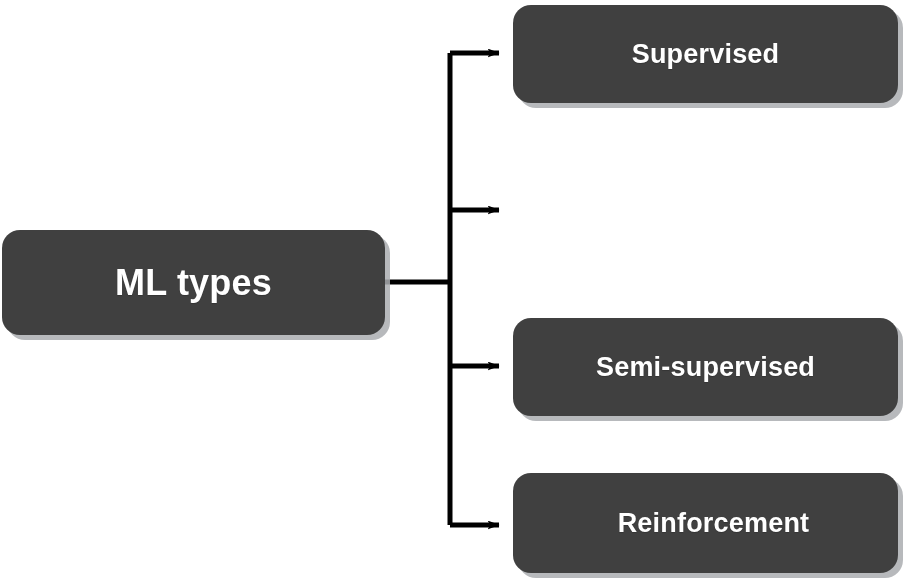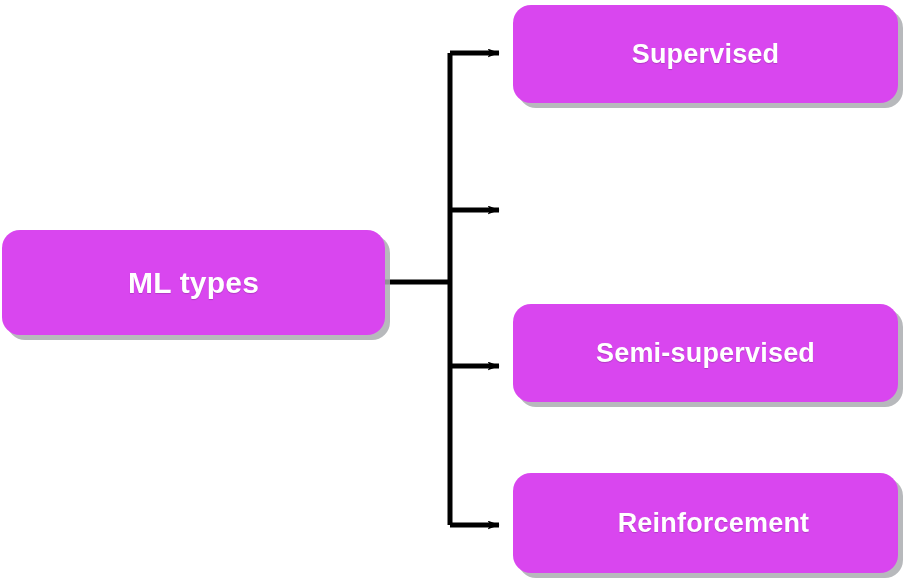--- a/index.html
+++ b/index.html
@@ -21,21 +21,21 @@
     position: absolute;
     left: 0;
     top: 0;
     width: 905px;
     height: 585px;
     pointer-events: none;
   }
   .node {
     position: absolute;
     box-sizing: border-box;
-    background: #d946ef;
+    background: #404040;
     border-radius: 18px;
     display: flex;
     align-items: center;
     justify-content: center;
     box-shadow: 5px 5px 0 0 rgba(170,173,176,0.85);
   }
   .node-label {
     color: #ffffff;
     font-weight: bold;
     font-size: 27px;
@@ -45,30 +45,30 @@
     text-shadow: 0 1px 1px rgba(0,0,0,0.18);
     white-space: nowrap;
   }
   .node-root {
     left: 2px;
     top: 230px;
     width: 383px;
     height: 105px;
   }
   .node-root .node-label {
-    font-size: 30px;
+    font-size: 36px;
   }
   .node-child {
     left: 513px;
     width: 385px;
     height: 98px;
   }
   .node-child-0 { top: 5px; }
   .node-child-1 { top: 160px; }
-  .node-child-2 { top: 304px; }
+  .node-child-2 { top: 318px; }
   .node-child-3 { top: 473px; height: 100px; padding-left: 16px; }
 </style>
 </head>
 <body>
 
 <div id="diagram-canvas">
 
   <svg id="connector-layer" viewBox="0 0 905 585" width="905" height="585" xmlns="http://www.w3.org/2000/svg">
     <defs>
       <marker id="arrowhead" markerWidth="12" markerHeight="9" refX="11.4" refY="4.5" orient="auto" markerUnits="userSpaceOnUse">

